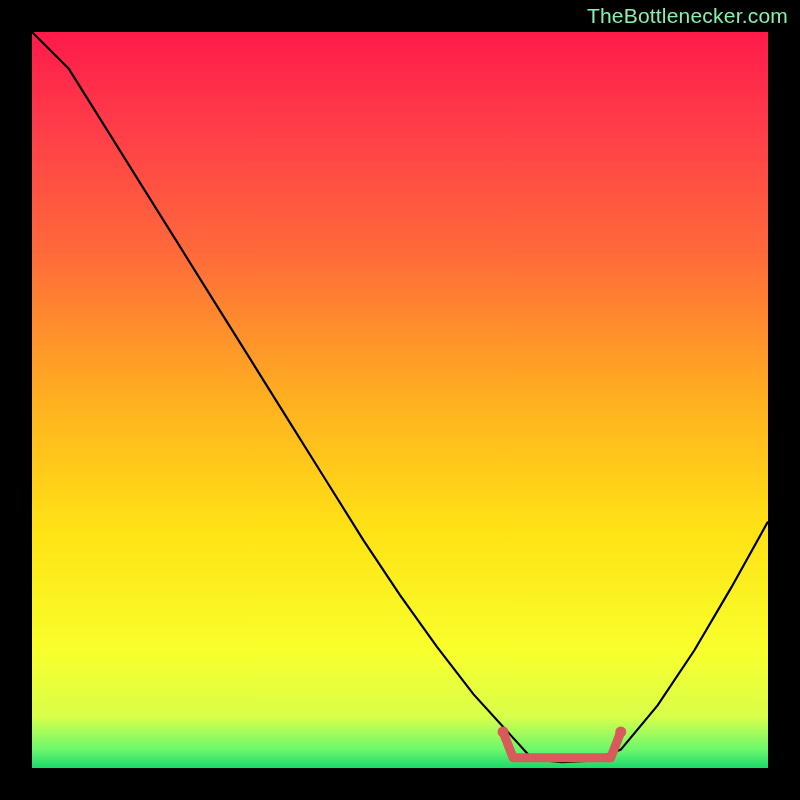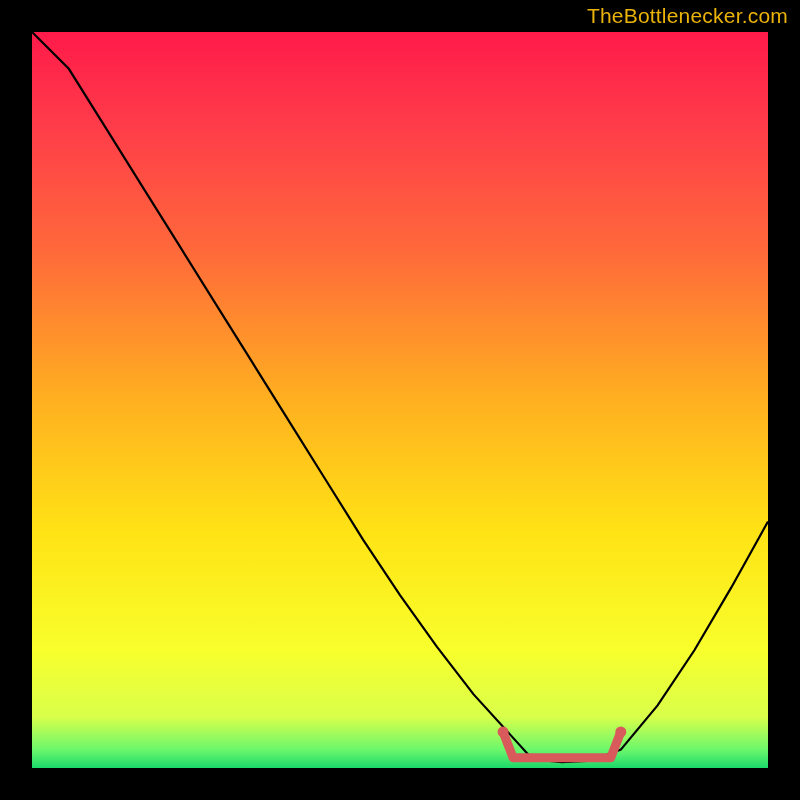--- a/index.html
+++ b/index.html
@@ -13,21 +13,21 @@
   }
   .chart-wrap {
     position: relative;
     width: 800px;
     height: 800px;
   }
   .attribution {
     position: absolute;
     top: 4px;
     right: 12px;
-    color: #eab308;
+    color: #86efac;
     font-size: 21px;
     font-weight: 400;
     letter-spacing: 0.2px;
     z-index: 10;
   }
   .plot-box {
     position: absolute;
     left: 32px;
     top: 32px;
     width: 736px;

